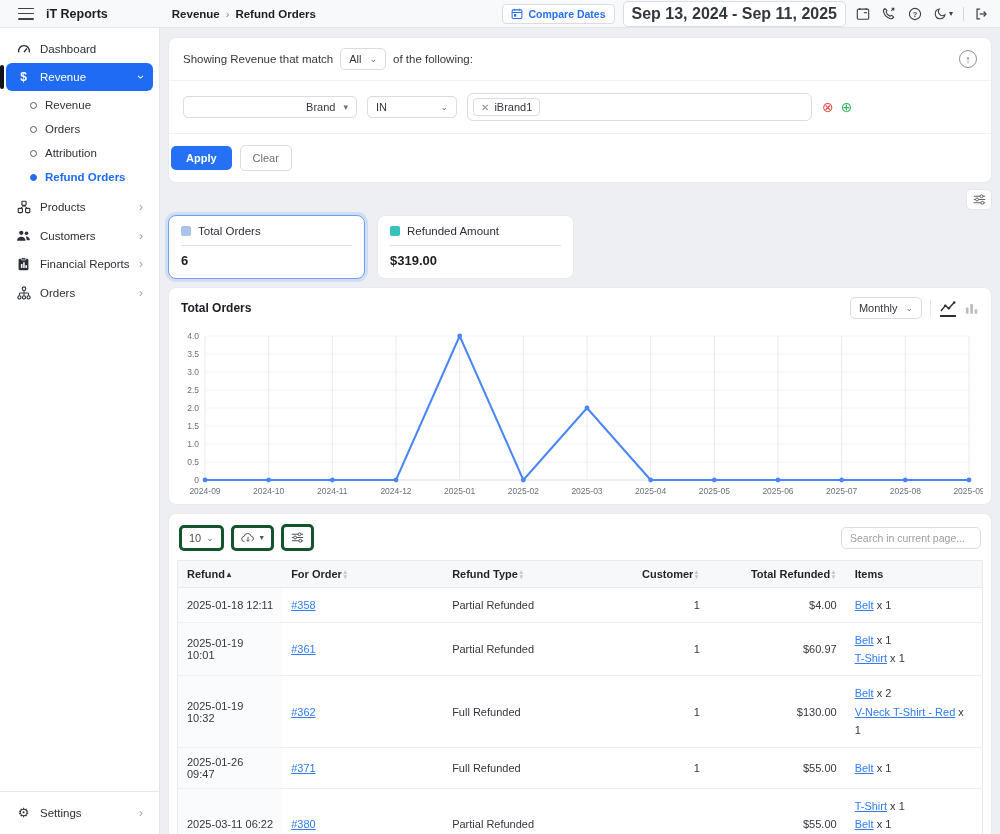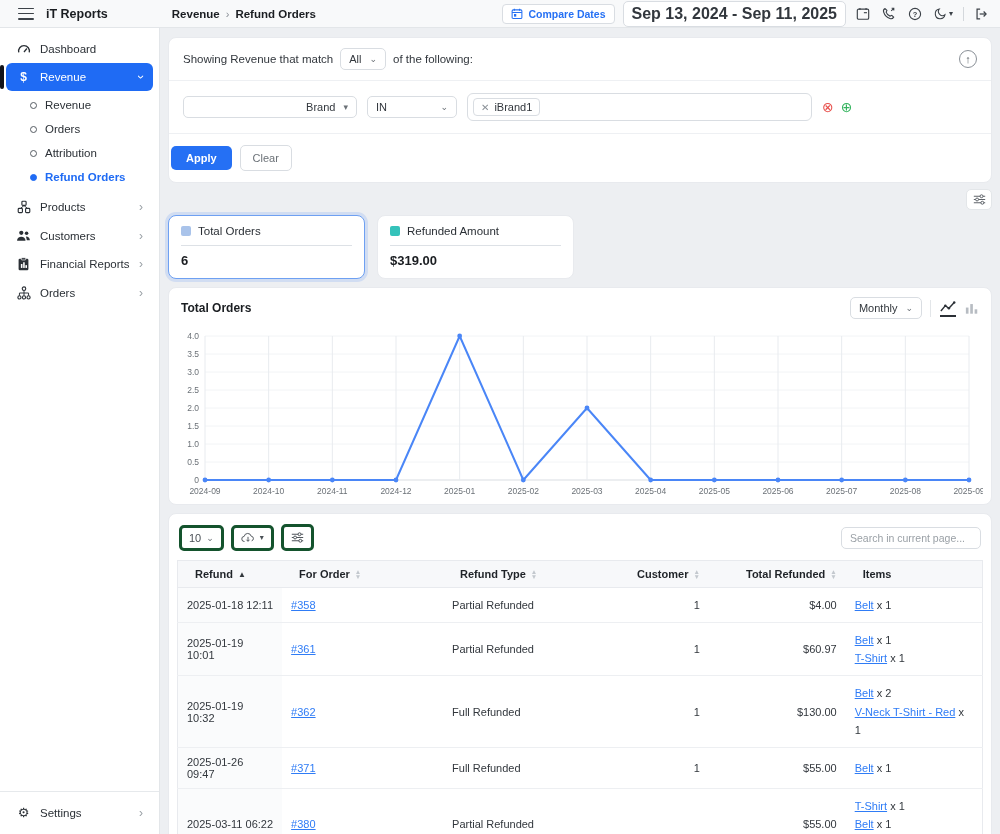--- a/index.html
+++ b/index.html
@@ -98,21 +98,21 @@
   
   .table-card { padding:8px 8px 6px;}
   .table-controls { display:flex; align-items:center; gap:7px; margin:2px 2px 9px;}
   .search-input { margin-left:auto; width:140px; border:1px solid #d9dde2; border-radius:5px; padding:4px 8px; font-size:10.5px; color:#32373d;}
   .search-input::placeholder { color:#9aa0a6;}
   .ctrl-btn { display:inline-flex; align-items:center; gap:5px; background:#fff; border:3px solid #14532d; border-radius:5px;
     padding:4px 7px; color:#4a5056; cursor:pointer; font-size:11px;}
   table { width:100%; border-collapse:collapse; border:1px solid #e8eaee;}
   thead th { background:#f7f8fa; text-align:left; font-size:11px; color:#1f2328; font-weight:bold;
     padding:7px 9px; border-bottom:1px solid #e8eaee; cursor:pointer;}
-  thead th .th-inner { display:flex; align-items:center; gap:5px;margin-left:8px;}
+  thead th .th-inner { display:flex; align-items:center; }
   thead th.al-r .th-inner { justify-content:flex-end;}
   .sort-asc { color:#32373d; font-size:8px;}
   .sort-both { display:inline-flex; flex-direction:column; font-size:6.5px; color:#c3c8ce; line-height:5px;}
   tbody td { padding:8px 9px; border-bottom:1px solid #edeff2; vertical-align:middle; font-size:11px; color:#32373d;}
   td.col-refund { background:#fafbfc; }
   td.al-r, th.al-r { text-align:right;}
   a.lnk { color:#2f7cf6; text-decoration:underline; cursor:pointer;}
   .items-cell div { line-height:1.65;}
 
   svg.ic { display:block; }

